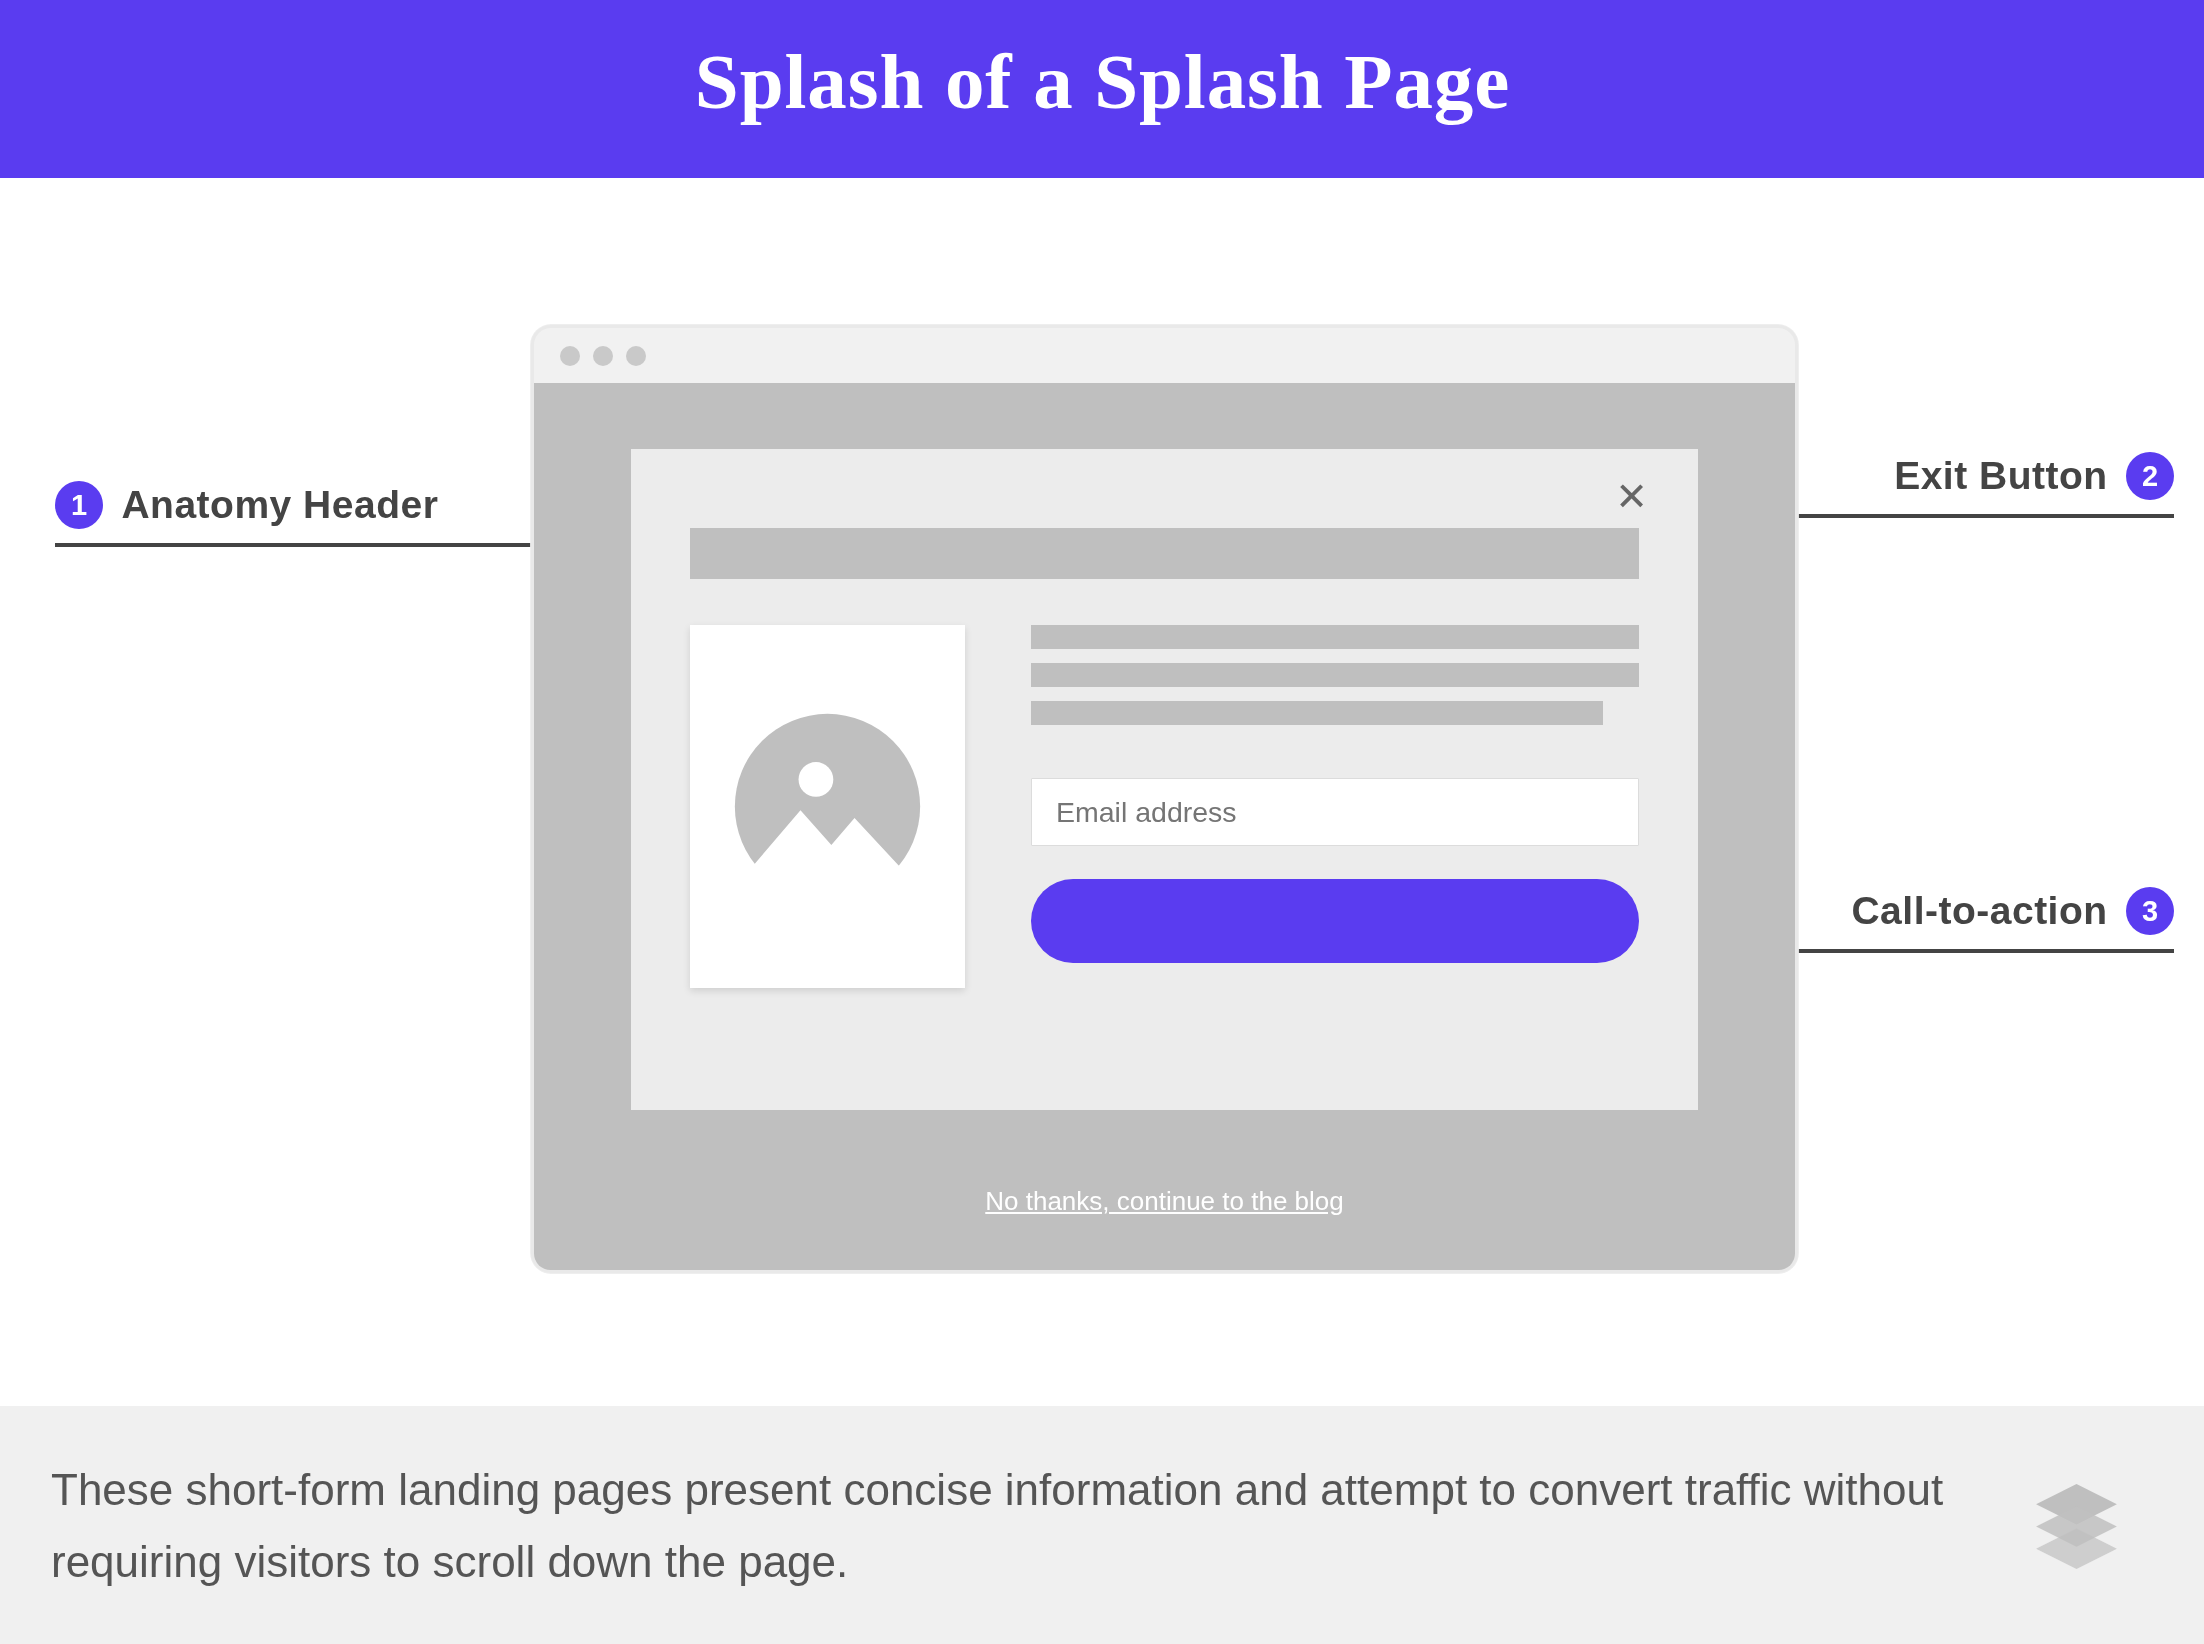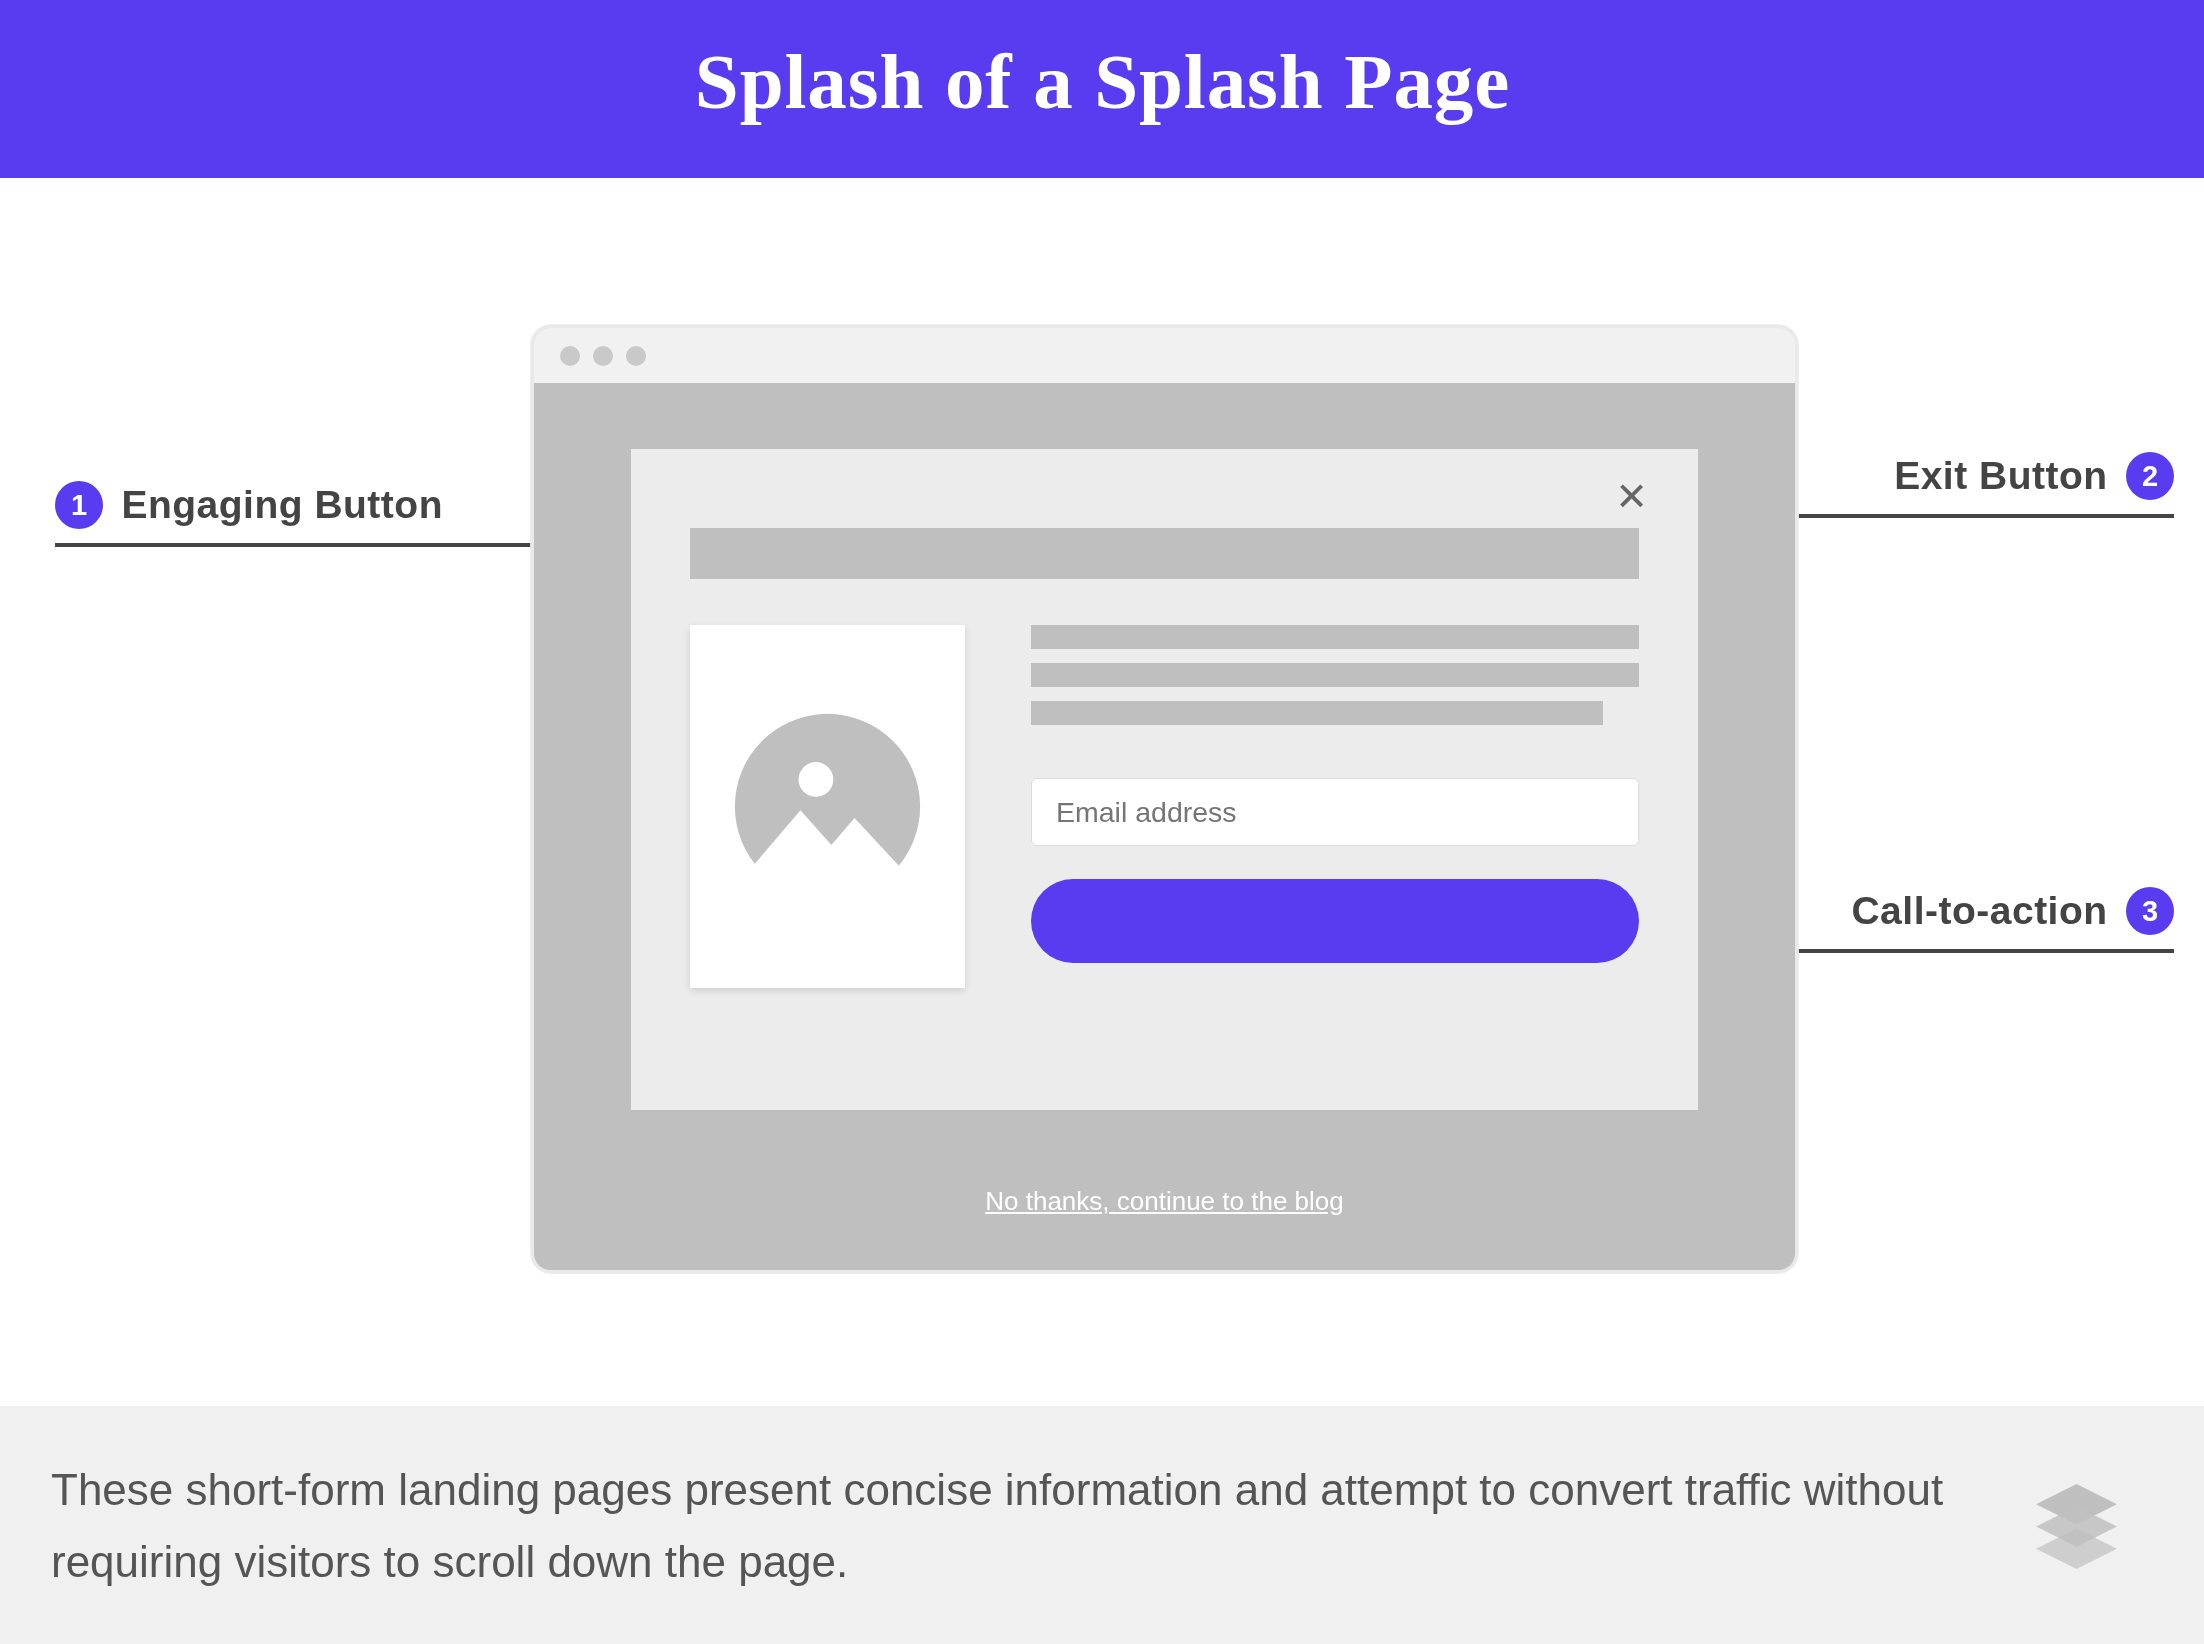--- a/index.html
+++ b/index.html
@@ -92,21 +92,21 @@
     justify-content: center;
   }
   .img-card svg { width: 193px; height: 193px; }
   .right-col { flex: 1; }
   .text-line { height: 24px; background: #bfbfbf; margin-bottom: 13.8px; }
   .text-line.short { width: 94%; }
   .email-input {
     margin-top: 40px;
     background: #ffffff;
     border: 1.8px solid #dcdcdc;
-    border-radius: 6px;
+    border-radius: 1px;
     padding: 16.5px 24px;
     font-size: 28.5px;
     color: #8f8f8f;
     width: 100%;
   }
   .cta-button {
     margin-top: 33px;
     width: 100%;
     height: 84px;
     background: #5a3cf0;
@@ -171,21 +171,21 @@
 </style>
 </head>
 <body>
 
 <div class="title-banner">Splash of a Splash Page</div>
 
 <div class="canvas">
 
   <div class="callout" style="left:55px; top:303px;">
     <span class="num">1</span>
-    <span class="lbl">Engaging Button</span>
+    <span class="lbl">Anatomy Header</span>
   </div>
   <div class="underline-left" style="left:55px; top:365px; width:670px;"></div>
 
   <div class="callout right" style="right:31px; top:274px;">
     <span class="num">2</span>
     <span class="lbl">Exit Button</span>
   </div>
   <div class="underline-right" style="right:31px; top:336px; width:523px;"></div>
 
   <div class="callout right" style="right:31px; top:709px;">

